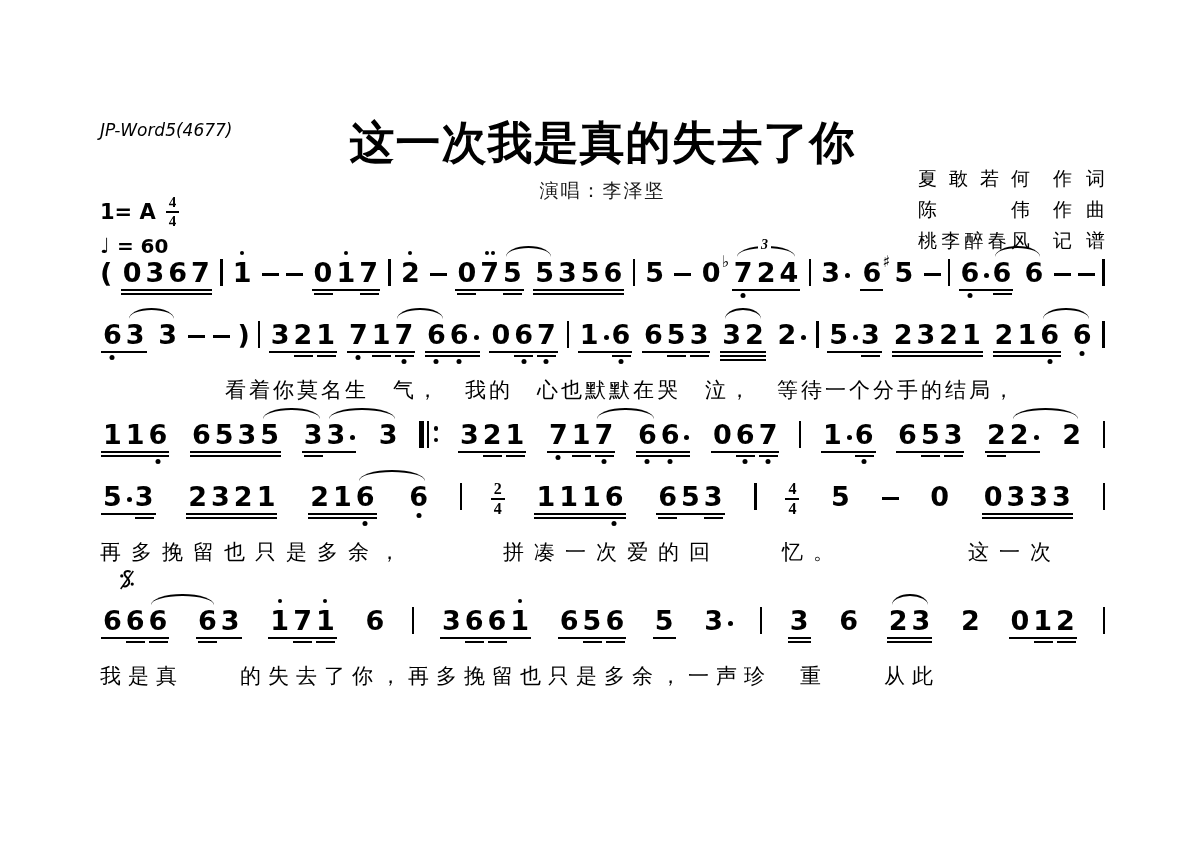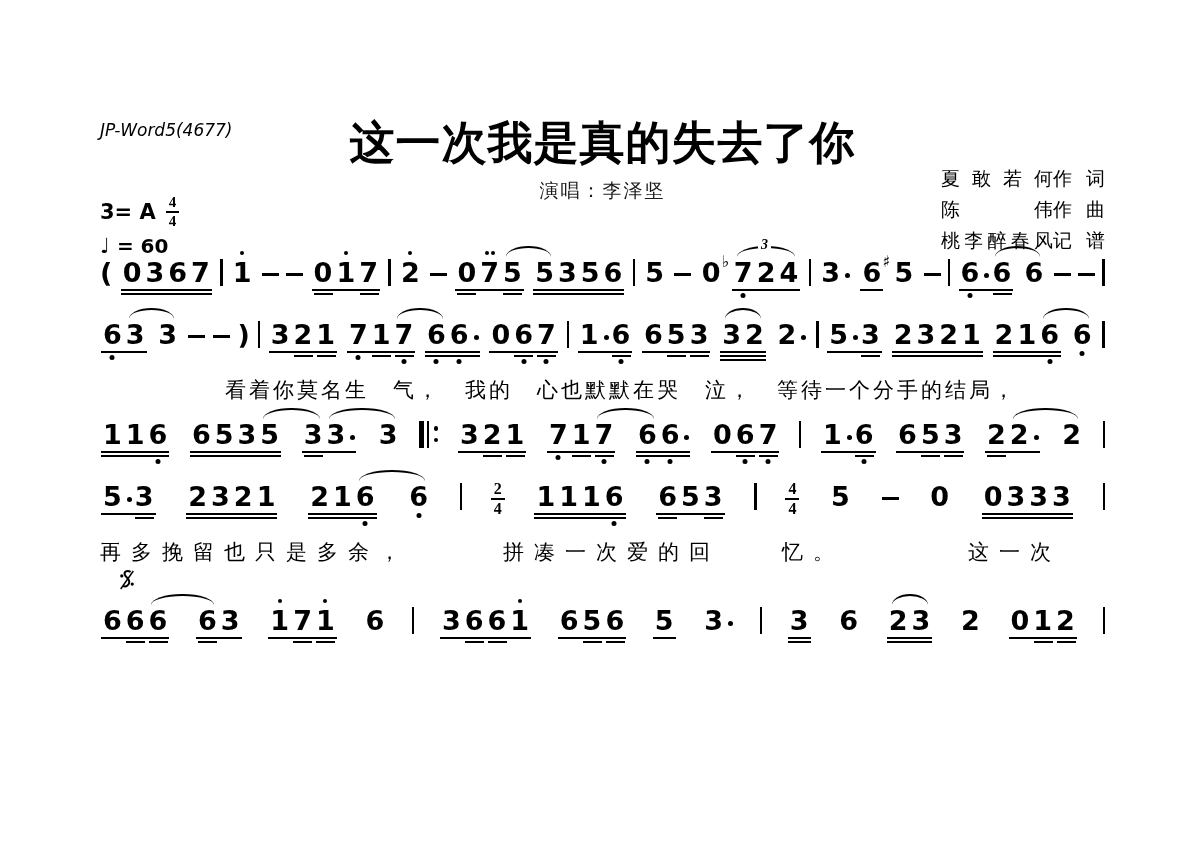--- a/index.html
+++ b/index.html
@@ -5,21 +5,21 @@
   * { margin:0; padding:0; box-sizing:border-box; }
   html,body { background:#ffffff; }
   .page { width:1200px; height:850px; background:#fff; color:#000; overflow:hidden;
           padding:100px 95px 0 100px; font-family:"Liberation Sans",sans-serif; }
   
   .hdr { position:relative; height:140px; }
   .watermark { position:absolute; left:0; top:3px; font:italic 17px "DejaVu Sans",sans-serif; }
   .title { text-align:center; margin-top:17px; font:bold 45px/52px "Liberation Serif",serif; letter-spacing:1px; }
   .subtitle { text-align:center; margin-top:9px; font:19px "Liberation Serif",serif; color:#1a1a1a; letter-spacing:2px; }
   .credits { position:absolute; right:0; top:46px; font:19px/31px "Liberation Serif",serif; }
-  .credit-row { display:flex; gap:0; }
+  .credit-row { display:flex; gap:23px; }
   .credit-name { display:inline-block; width:112px; text-align:justify; text-align-last:justify; }
   .credit-role { display:inline-block; width:52px; text-align:justify; text-align-last:justify; }
   .keysig { position:absolute; left:0; top:78px; }
   .keyline { font:bold 21px "DejaVu Sans",sans-serif; display:flex; align-items:center; }
   .frac { display:inline-flex; flex-direction:column; align-items:center; margin-left:10px; }
   .frac .fn { font:bold 15px/15px "Liberation Serif",serif; border-bottom:2px solid #000; padding:0 3px 1px; }
   .frac .fd { font:bold 15px/15px "Liberation Serif",serif; padding-top:1px; }
   .tempo { margin-top:5px; font:20px "DejaVu Sans",sans-serif; font-weight:bold; }
   .tempo .q { font-weight:normal; font-size:21px; }
   
@@ -74,21 +74,21 @@
         <span class="credit-name">陈伟</span>
         <span class="credit-role">作曲</span>
       </div>
       <div class="credit-row">
         <span class="credit-name">桃李醉春风</span>
         <span class="credit-role">记谱</span>
       </div>
     </div>
     <div class="keysig">
       <div class="keyline">
-        <span>3= A</span>
+        <span>1= A</span>
         <span class="frac">
           <span class="fn">4</span>
           <span class="fd">4</span>
         </span>
       </div>
       <div class="tempo">
         <span class="q">♩</span>
         <span>= 60</span>
       </div>
     </div>
@@ -860,14 +860,15 @@
             <span class="dg">2</span>
           </div>
           <div class="ul" style="bottom: -4px;"></div>
           <div class="ul2" style="left: 26px; width: 19px; bottom: -8px;"></div>
           <div class="ul2" style="left: 49px; width: 19px; bottom: -8px;"></div>
         </div>
         <div class="bar"></div>
         <div class="slur" style="left: 51.4133px; width: 62.6266px; top: -13px;"></div>
         <div class="slur" style="left: 791.601px; width: 35.9547px; top: -13px;"></div>
       </div>
+      <div class="lyrics lyr-r5">我是真　　的失去了你，再多挽留也只是多余，一声珍　重　　从此</div>
     </div>
 </div>
 
 </body></html>

